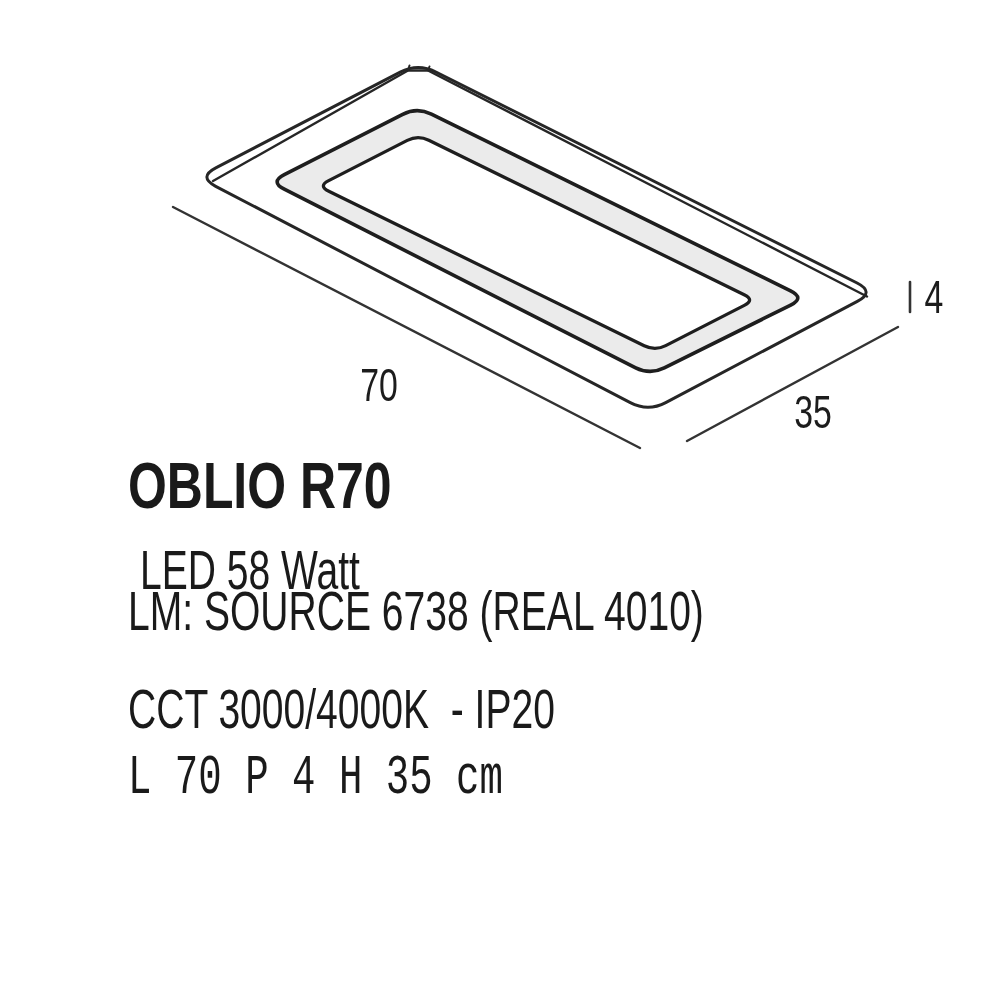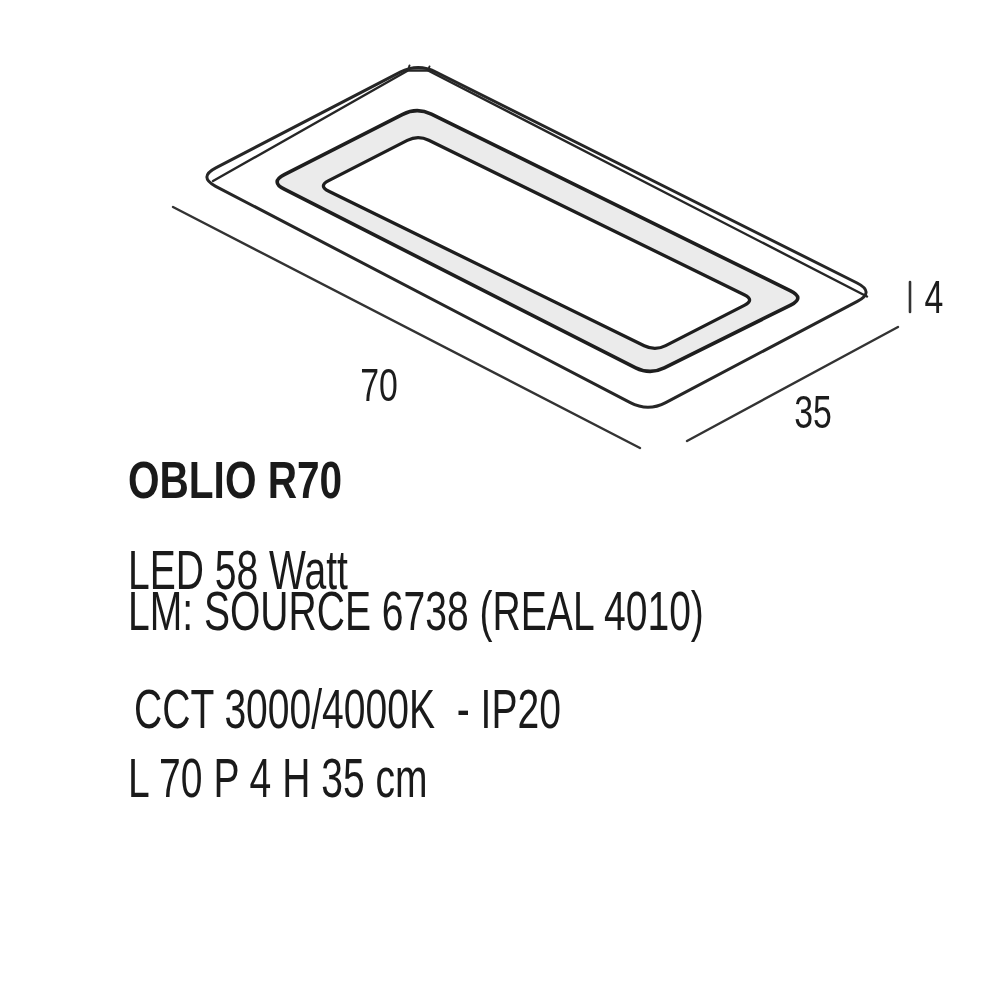--- a/index.html
+++ b/index.html
@@ -13,32 +13,32 @@
   }
   .diagram-svg{position:absolute;left:0;top:0;width:1000px;height:1000px;}
   .dim-label{
     font-family:"Liberation Sans", sans-serif;
     font-size:47px;
     fill:#1c1c1c;
   }
   .info{position:absolute;left:128px;top:0;width:860px;}
   .product-title{
     position:absolute;left:0;top:454px;
-    font-size:52px;font-weight:bold;line-height:1;
+    font-size:64px;font-weight:bold;line-height:1;
     white-space:nowrap;
   }
   .spec{
     position:absolute;left:0;
     font-size:55px;font-weight:normal;line-height:1;
     white-space:pre;
   }
-  .spec-1{top:543px;}
+  .spec-1{top:543px;margin-left:12px;}
   .spec-2{top:584px;}
-  .spec-3{top:682px;margin-left:6px;}
-  .spec-4{top:751px;}
+  .spec-3{top:682px;}
+  .spec-4{top:751px;font-family:Liberation Mono, monospace;}
   
   .cond{display:inline-block;transform:scaleX(0.71);transform-origin:0 0;}
   .cond-title{display:inline-block;transform:scaleX(0.78);transform-origin:0 0;}
 </style>
 </head>
 <body>
 
 <div class="canvas">
 
   <svg class="diagram-svg" viewBox="0 0 1000 1000" xmlns="http://www.w3.org/2000/svg">

